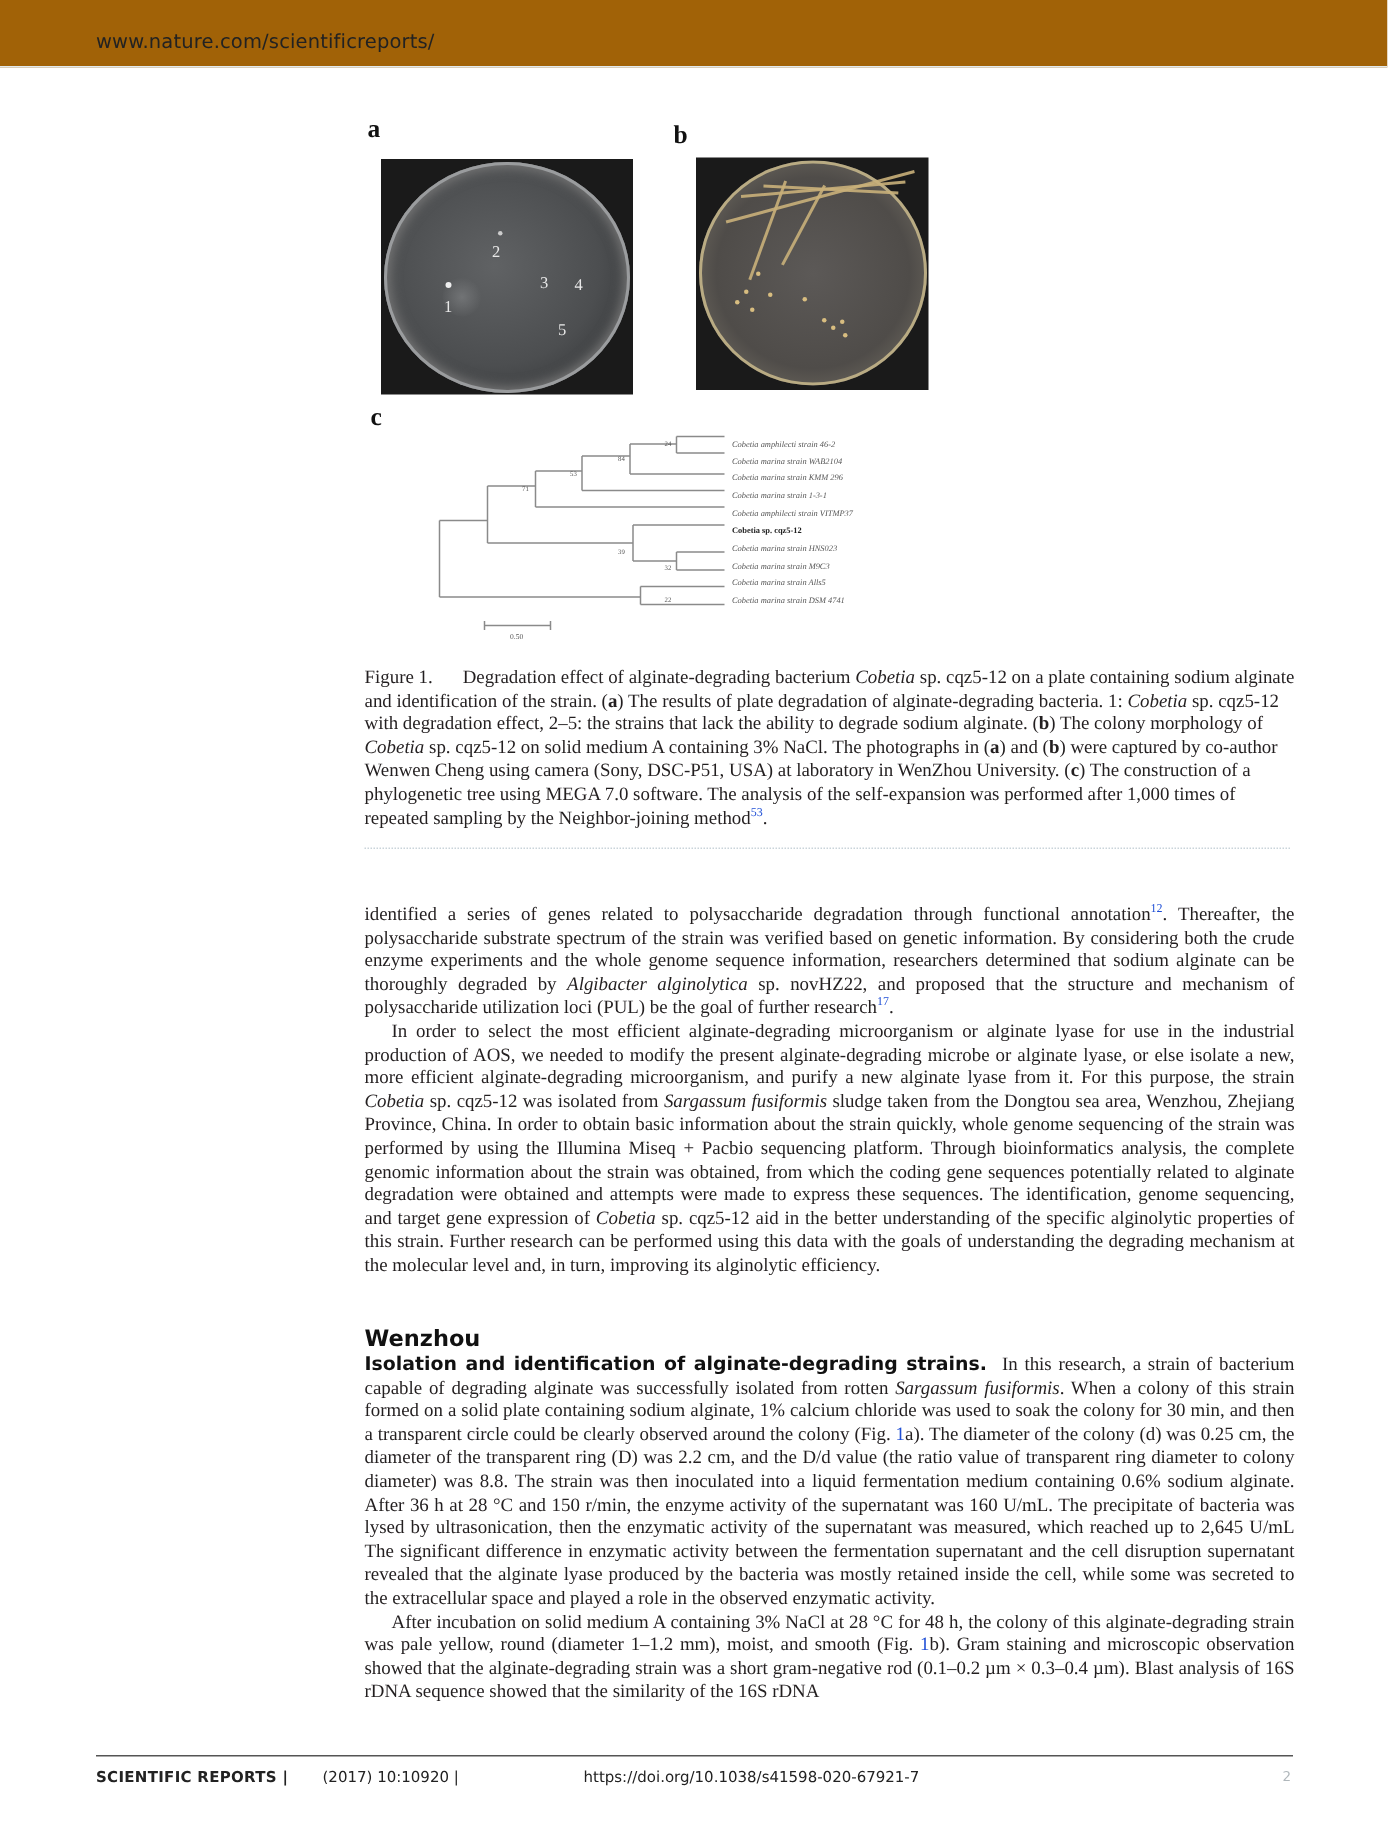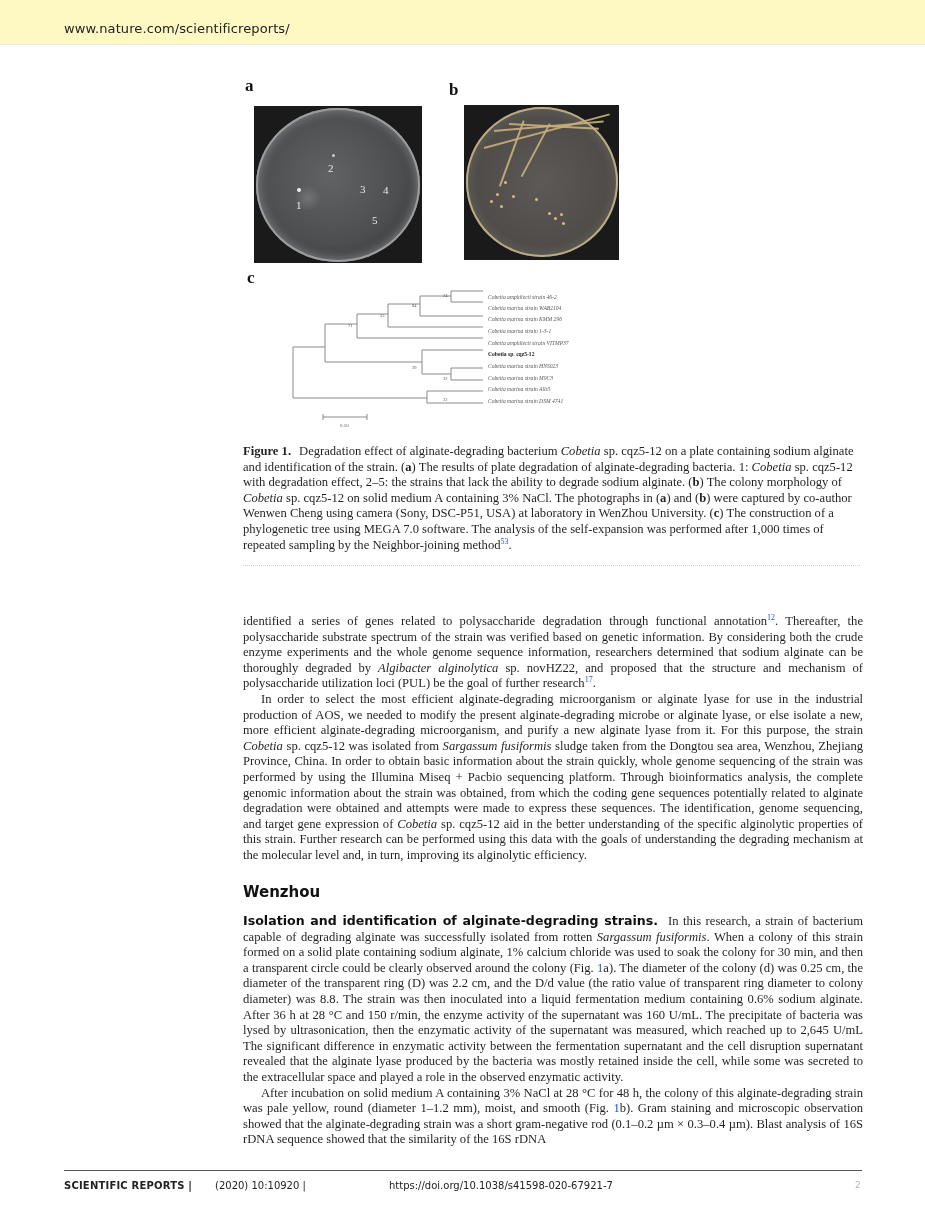--- a/index.html
+++ b/index.html
@@ -2,21 +2,21 @@
 <html><head>
 <meta charset="utf-8">
 <style>
   html, body { margin: 0; padding: 0; }
   body {
     width: 925px; height: 1217px; position: relative; background: #ffffff;
     font-family: "Liberation Serif", serif; color: #231f20; overflow: hidden;
   }
   .header-bar {
     position: absolute; left: 0; top: 0; width: 925px; height: 44px;
-    background: #fef9c3; border-bottom: 1px solid #e2eaee; text-align: center;
+    background: #a16207; border-bottom: 1px solid #e2eaee; text-align: center;
   }
   .header-url {
     position: absolute; left: 64px; top: 21px; font-family: "DejaVu Sans", sans-serif;
     font-size: 13px; color: #222; letter-spacing: 0.1px;
   }
   .panel-label {
     position: absolute; font-family: "Liberation Serif", serif; font-weight: bold; font-size: 17px; color: #111;
   }
   .photo {
     position: absolute; background: #1a1a1a; overflow: hidden;
@@ -42,30 +42,30 @@
   .tree-leaf {
     position: absolute; font-family: "Liberation Serif", serif; font-size: 5.6px; font-style: italic; color: #555; white-space: nowrap;
   }
   .tree-leaf.bold { font-style: normal; font-weight: bold; color: #222; }
   .boot { position: absolute; font-family: "Liberation Serif", serif; font-size: 4.5px; color: #555; }
 
   .caption {
     position: absolute; left: 243px; top: 444px; width: 620px;
     font-family: "Liberation Serif", serif; font-size: 12.6px; line-height: 15.6px; color: #231f20;
   }
-  .caption .fig-label { font-weight: bold; margin-right: 8px; }
+  .caption .fig-label { font-weight: normal; margin-right: 20px; }
   .sup { font-size: 8px; vertical-align: super; line-height: 0; color: #1f4fd6; }
   .ref { color: #1f4fd6; }
   .dotted-rule {
     position: absolute; left: 243px; top: 565px; width: 617px; height: 0;
     border-top: 1.5px dotted #c9d4da;
   }
   .body-text {
     position: absolute; left: 243px; width: 620px;
-    font-family: "Liberation Serif", serif; font-size: 12.6px; line-height: 15.6px; color: #231f20; text-align: justify; margin-top: 12px;
+    font-family: "Liberation Serif", serif; font-size: 12.6px; line-height: 15.6px; color: #231f20; text-align: justify;
   }
   .body-text p { margin: 0; }
   .body-text p.indent { text-indent: 18px; }
   .results-heading {
     position: absolute; left: 243px; top: 883px;
     font-family: "DejaVu Sans", sans-serif; font-weight: bold; font-size: 15px; color: #111;
   }
   .sub-heading {
     font-family: "DejaVu Sans", sans-serif; font-weight: bold; font-size: 12.6px; color: #111; margin-right: 10px;
   }
@@ -196,15 +196,15 @@
 </div>
 
 <div class="results-heading">Wenzhou</div>
 <div class="body-text" style="top:901px;">
   <p><span class="sub-heading">Isolation and identification of alginate-degrading strains.</span><span>In this research, a strain of bacterium capable of degrading alginate was successfully isolated from rotten </span><i>Sargassum fusiformis</i><span>. When a colony of this strain formed on a solid plate containing sodium alginate, 1% calcium chloride was used to soak the colony for 30 min, and then a transparent circle could be clearly observed around the colony (Fig. </span><span class="ref">1</span><span>a). The diameter of the colony (d) was 0.25 cm, the diameter of the transparent ring (D) was 2.2 cm, and the D/d value (the ratio value of transparent ring diameter to colony diameter) was 8.8. The strain was then inoculated into a liquid fermentation medium containing 0.6% sodium alginate. After 36 h at 28 °C and 150 r/min, the enzyme activity of the supernatant was 160 U/mL. The precipitate of bacteria was lysed by ultrasonication, then the enzymatic activity of the supernatant was measured, which reached up to 2,645 U/mL The significant difference in enzymatic activity between the fermentation supernatant and the cell disruption supernatant revealed that the alginate lyase produced by the bacteria was mostly retained inside the cell, while some was secreted to the extracellular space and played a role in the observed enzymatic activity.</span></p>
   <p class="indent"><span>After incubation on solid medium A containing 3% NaCl at 28 °C for 48 h, the colony of this alginate-degrading strain was pale yellow, round (diameter 1–1.2 mm), moist, and smooth (Fig. </span><span class="ref">1</span><span>b). Gram staining and microscopic observation showed that the alginate-degrading strain was a short gram-negative rod (0.1–0.2 µm × 0.3–0.4 µm). Blast analysis of 16S rDNA sequence showed that the similarity of the 16S rDNA</span></p>
 </div>
 
 <div class="footer-rule"></div>
 <span class="footer journal">SCIENTIFIC REPORTS |</span>
-<span class="footer cite">(2020) 10:10920 |</span>
+<span class="footer cite">(2017) 10:10920 |</span>
 <span class="footer doi">https://doi.org/10.1038/s41598-020-67921-7</span>
 <span class="footer page">2</span>
 
 </body></html>

